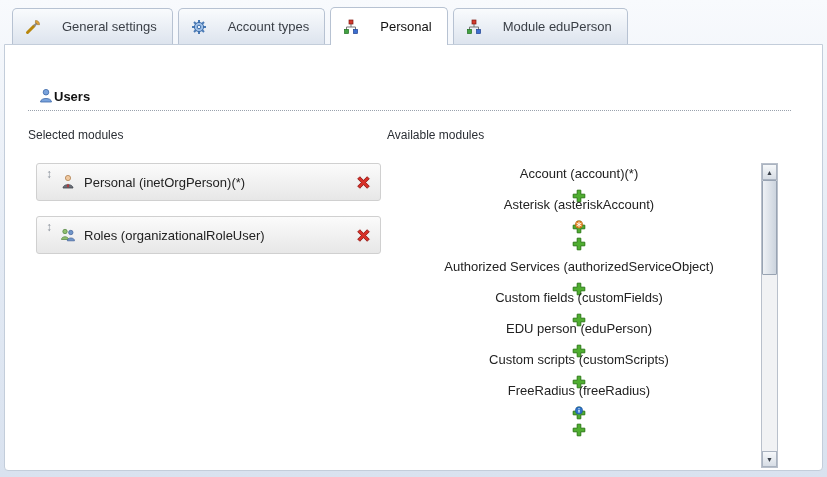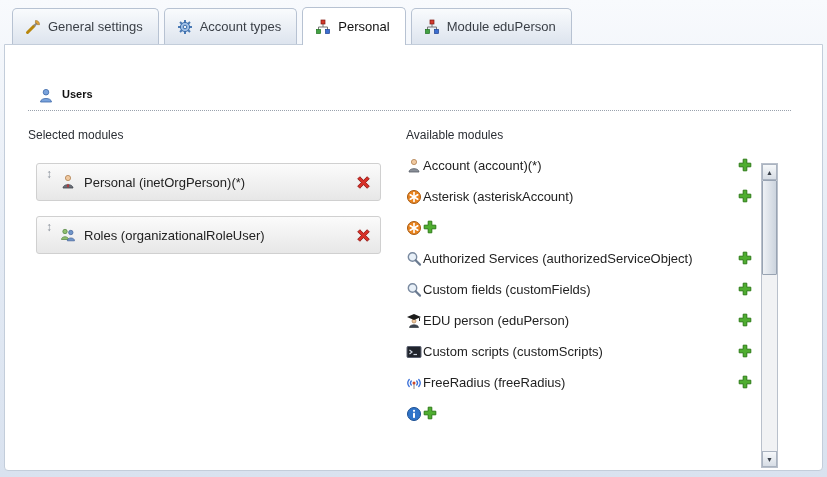--- a/index.html
+++ b/index.html
@@ -9,21 +9,21 @@
     background: linear-gradient(#f8fafd 0%, #e3eaf4 55%, #d9e2ef 100%);
     position: relative;
     overflow: hidden;
     color: #222;
   }
   .page { position: absolute; inset: 0; }
 
   
   .tabbar { position: absolute; top: 8px; left: 12px; display: flex; gap: 5px; z-index: 3; }
   .tab {
-    display: flex; align-items: center; gap: 7px;
+    display: flex; align-items: center; gap: 21px;
     padding: 8px 15px 8px 12px;
     font-size: 13px; color: #3a3f46;
     background: linear-gradient(#f9fbfd, #dde4ee);
     border: 1px solid #b7c2d2; border-bottom: none;
     border-radius: 5px 5px 0 0;
     height: 36px;
     cursor: pointer;
   }
   .tab.active {
     background: #ffffff;
@@ -39,55 +39,55 @@
   .panel {
     position: absolute; left: 4px; right: 4px; top: 44px; height: 427px;
     background: #ffffff;
     border: 1px solid #c3cdda;
     border-radius: 0 0 4px 4px;
     z-index: 1;
   }
 
   .section-head {
     position: absolute; left: 38px; top: 88px;
-    display: flex; align-items: flex-start; gap: 8px;
-    font-size: 11px; font-weight: bold; color: #111;
+    display: flex; align-items: center; gap: 0;
+    font-size: 13px; font-weight: bold; color: #111;
     z-index: 2;
   }
   .section-rule {
     position: absolute; left: 28px; right: 36px; top: 110px;
     border-top: 1px dotted #9aa2ad;
     z-index: 2;
   }
 
   .col-heading {
     position: absolute; top: 128px;
     font-size: 12px; color: #2b2f35; z-index: 2;
   }
   #selected-heading { left: 28px; }
-  #available-heading { left: 406px; }
+  #available-heading { left: 387px; }
 
   
   .selected-list { position: absolute; left: 36px; top: 163px; width: 345px; z-index: 2; }
   .sel-item {
     display: flex; align-items: center; gap: 8px;
     height: 38px; padding: 0 9px;
     margin-bottom: 15px;
     background: linear-gradient(#fbfbfb, #e7e7e7);
     border: 1px solid #d0d0d0;
     border-radius: 3px;
     cursor: move;
   }
   .drag-handle { color: #8b929c; font-size: 12px; line-height: 1; align-self: flex-start; padding-top: 4px; cursor: grab; }
   .sel-label { flex: 1; font-size: 13px; color: #222; }
   .remove-btn { cursor: pointer; display: flex; }
 
   
   .available-list { position: absolute; left: 406px; top: 158px; width: 346px; z-index: 2; }
-  .avail-row { display: flex; align-items: flex-start; gap: 1px; height: 31px; }
+  .avail-row { display: flex; align-items: center; gap: 8px; height: 31px; flex-direction: column; }
   .avail-label { flex: 1; font-size: 13px; color: #222; }
   .add-btn { cursor: pointer; display: flex; }
 
   
   .scrollbar {
     position: absolute; left: 761px; top: 163px; width: 17px; height: 305px;
     background: #f1f2f4; border: 1px solid #b9c0cb; z-index: 2;
     display: flex; flex-direction: column;
   }
   .sb-btn {

